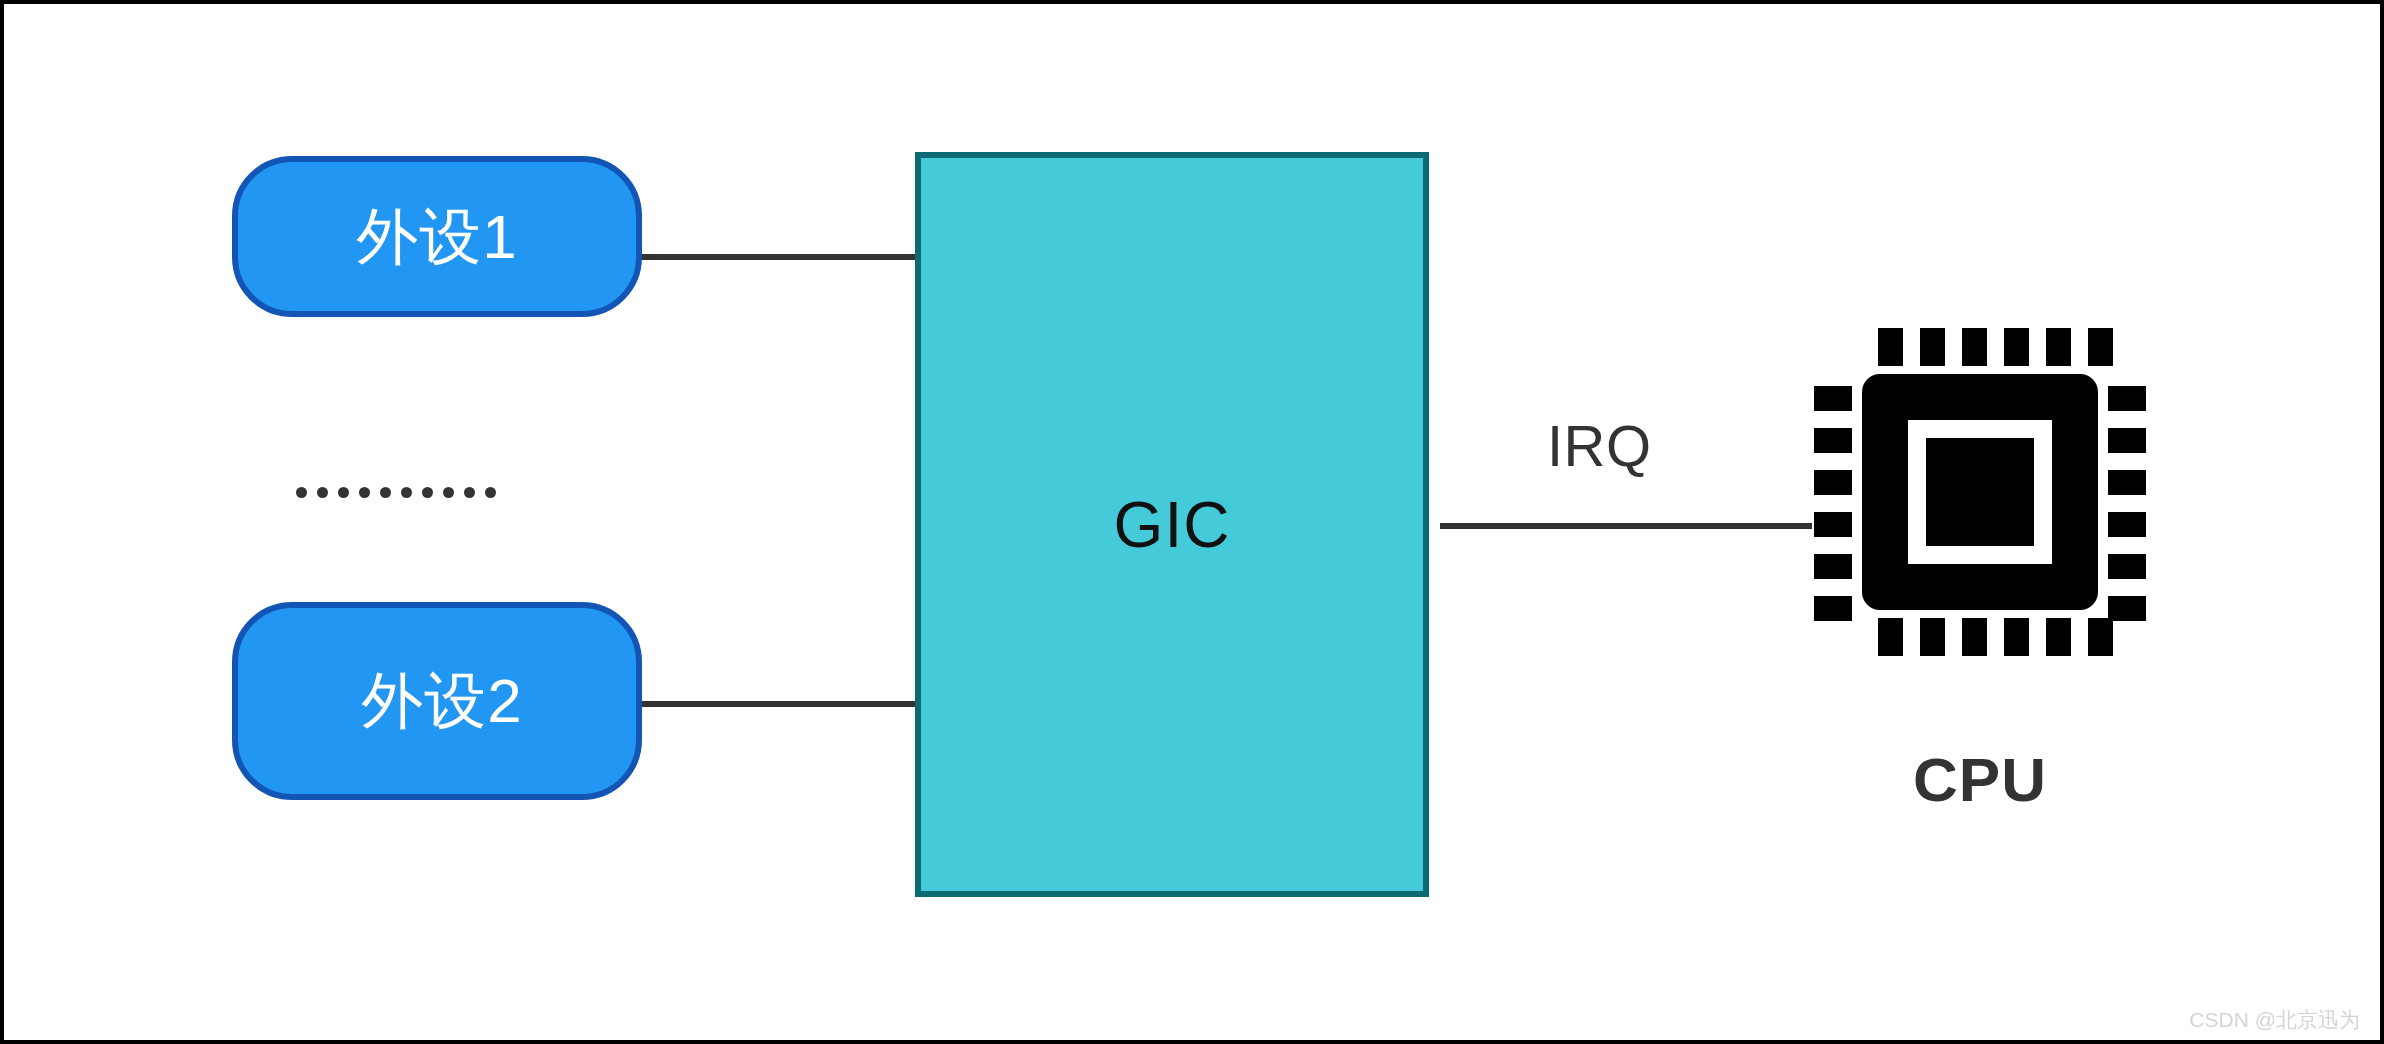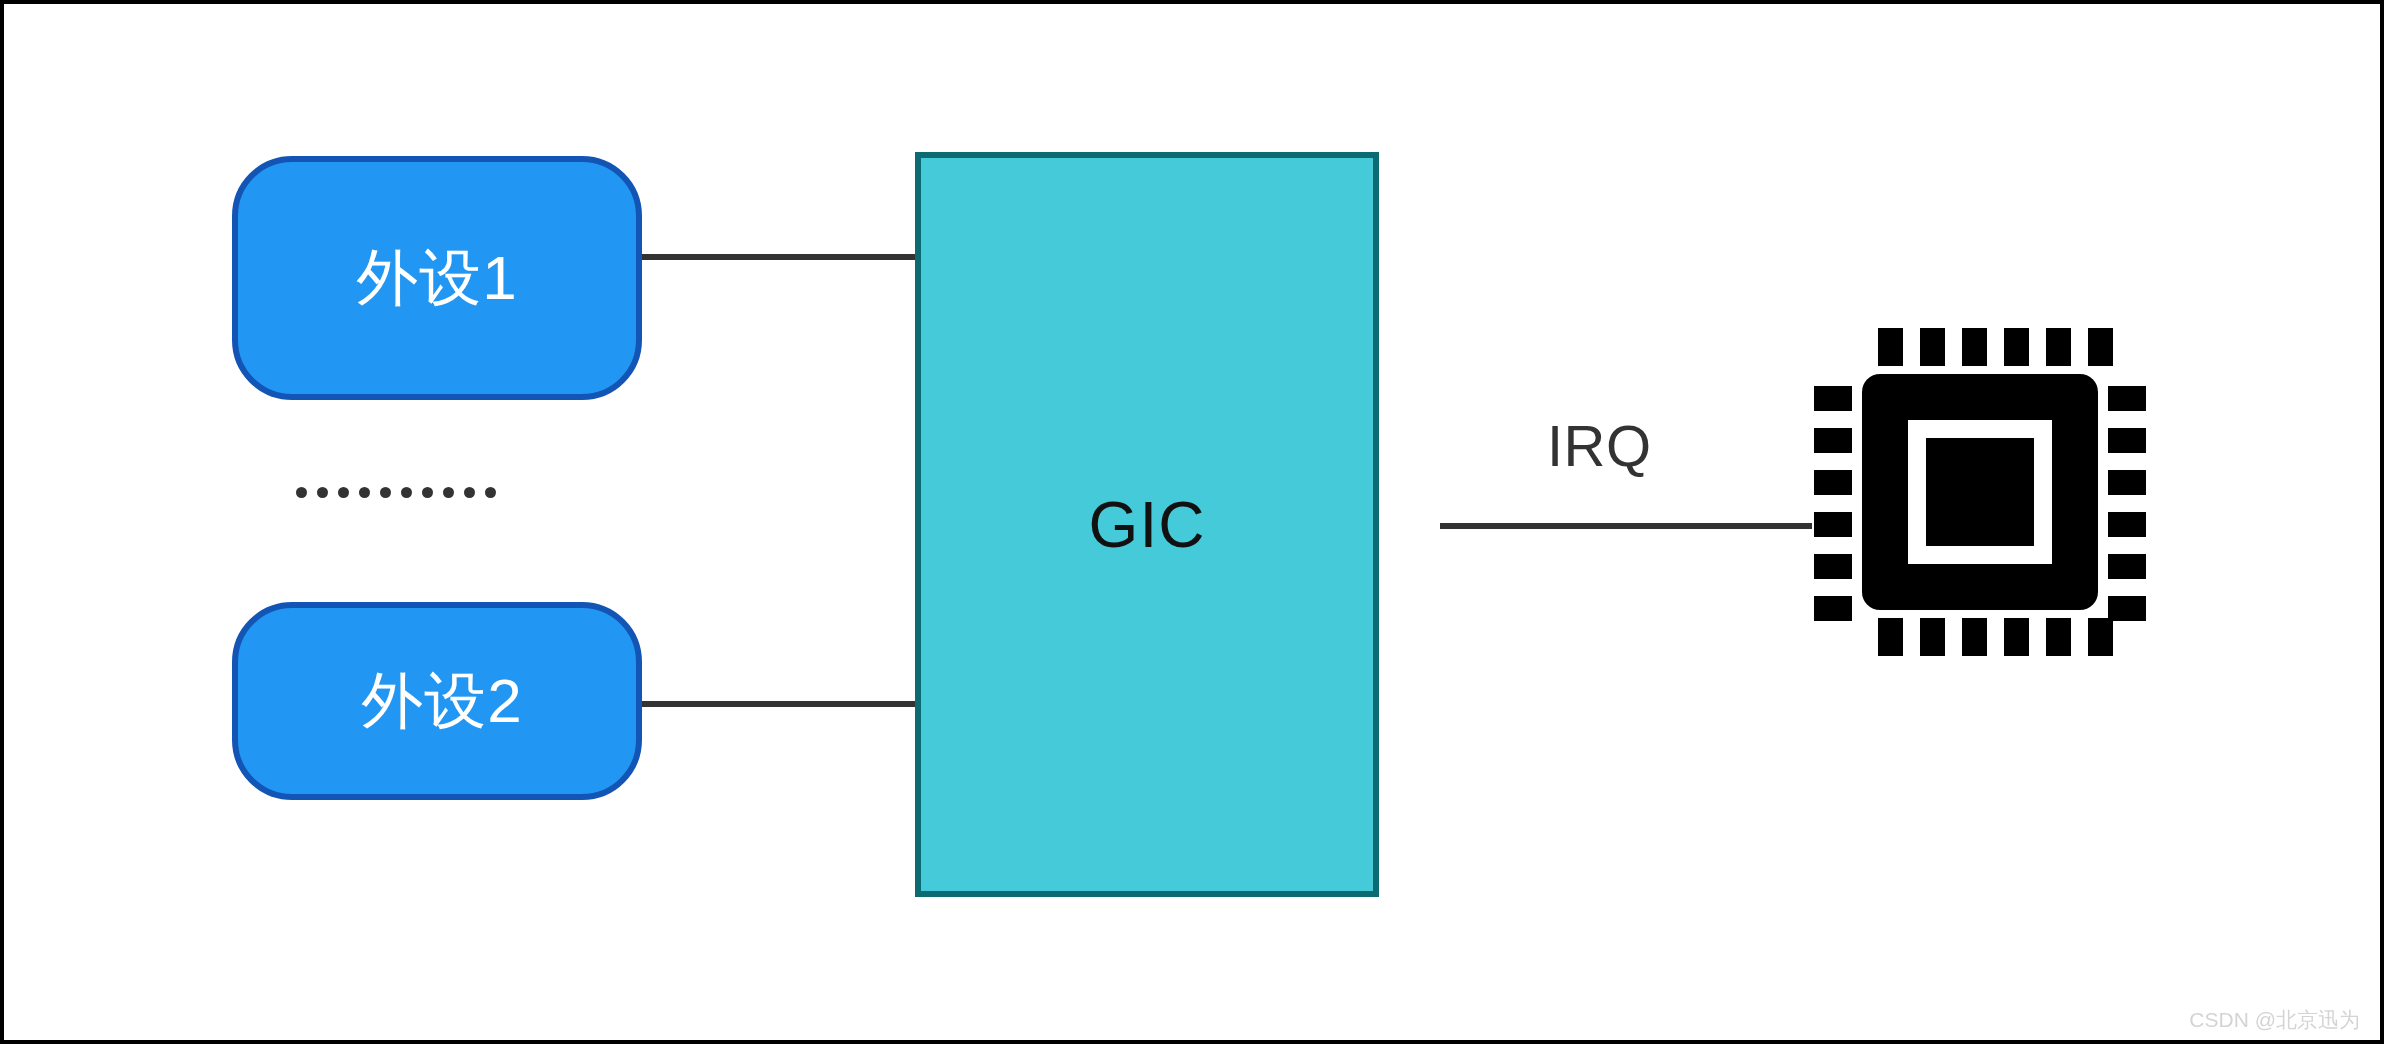--- a/index.html
+++ b/index.html
@@ -59,21 +59,21 @@
     font-size: 62px;
     font-weight: 400;
     letter-spacing: 1px;
     line-height: 1;
     white-space: nowrap;
   }
   #periph-1 {
     left: 228px;
     top: 152px;
     width: 410px;
-    height: 244px;
+    height: 161px;
   }
   #periph-2 {
     left: 228px;
     top: 598px;
     width: 410px;
     height: 198px;
     padding-left: 10px;
   }
 
   
@@ -92,21 +92,21 @@
     height: 11px;
     border-radius: 50%;
     background: #333333;
   }
 
   
   #gic-box {
     position: absolute;
     left: 911px;
     top: 148px;
-    width: 464px;
+    width: 514px;
     height: 745px;
     box-sizing: border-box;
     background: #45cada;
     border: 6px solid #0c6b72;
     display: flex;
     align-items: center;
     justify-content: center;
   }
   #gic-label {
     color: #111111;
@@ -250,18 +250,19 @@
 
         <rect x="304" y="70" width="38" height="25" fill="#000000"></rect>
         <rect x="304" y="112" width="38" height="25" fill="#000000"></rect>
         <rect x="304" y="154" width="38" height="25" fill="#000000"></rect>
         <rect x="304" y="196" width="38" height="25" fill="#000000"></rect>
         <rect x="304" y="238" width="38" height="25" fill="#000000"></rect>
         <rect x="304" y="280" width="38" height="25" fill="#000000"></rect>
       </svg>
     </div>
 
+    <div id="cpu-label">CPU</div>
 
     <div id="watermark">CSDN @北京迅为</div>
 
   </div>
   <div id="frame"></div>
 </div>
 
 </body></html>

